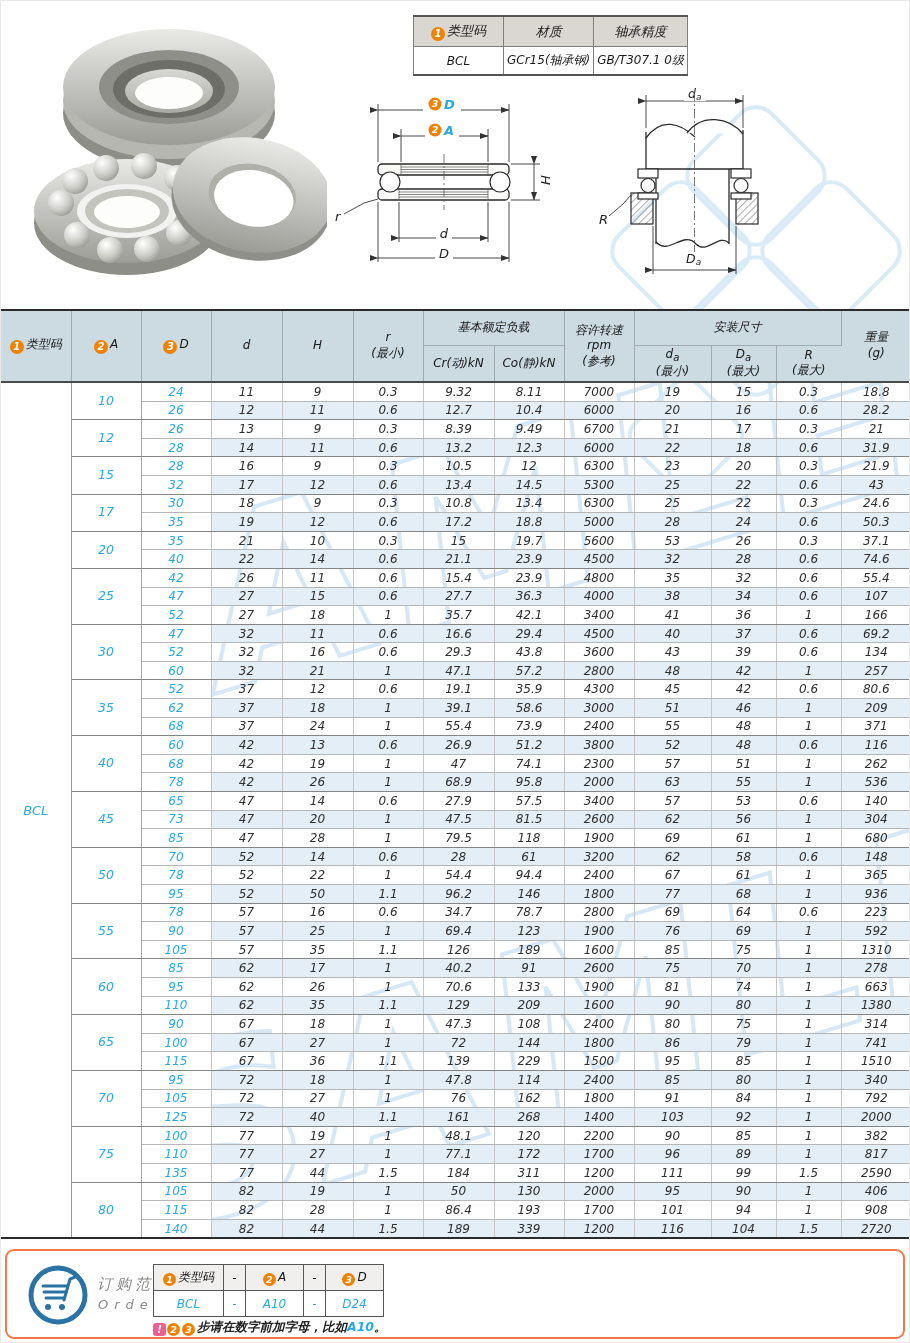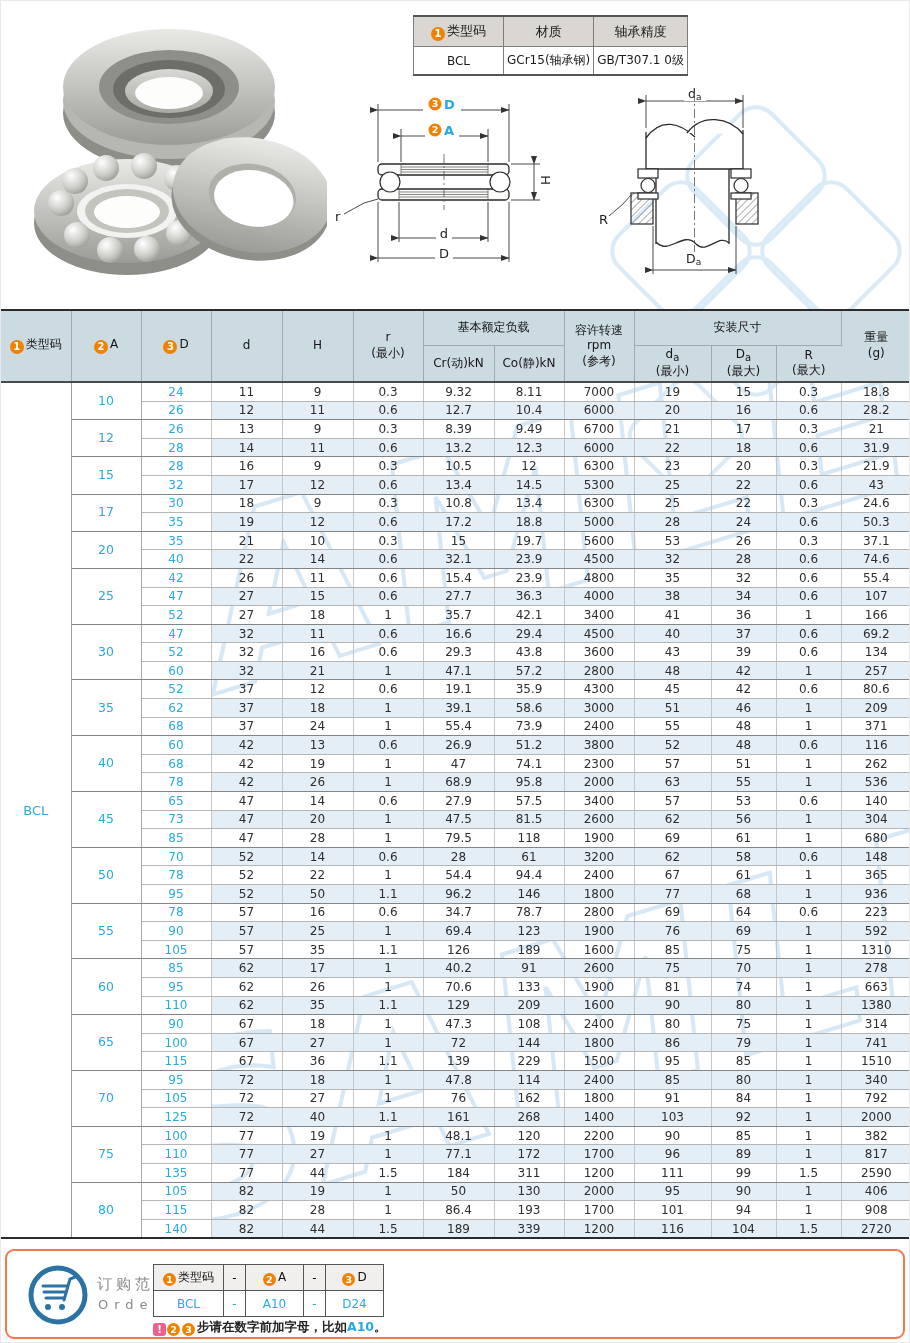--- a/index.html
+++ b/index.html
@@ -1,18 +1,18 @@
 <!DOCTYPE html>
 <html><head>
 <meta charset="utf-8">
 <style>
   html,body{margin:0;padding:0;background:#fff;}
   .page{position:relative;width:910px;height:1343px;background:#fff;overflow:hidden;
         font-family:"DejaVu Sans","Liberation Sans",sans-serif;border:1px solid #e8e8e8;box-sizing:border-box;}
-  .layer{position:absolute;inset:0;z-index:1;}
+  .layer{position:absolute;inset:0;z-index:1;font-style:italic;}
   .wm{position:absolute;inset:0;z-index:0;pointer-events:none;}
 
   
   .badge{display:inline-block;width:14px;height:14px;border-radius:50%;background:#f18101;color:#fff;
          font-size:10px;line-height:14px;text-align:center;font-weight:bold;vertical-align:-2px;margin-right:2px;}
   .badge.sm{width:13px;height:13px;line-height:13px;font-size:9.5px;}
   .excl{display:inline-block;width:13px;height:13px;border-radius:3px;background:#ee5f8e;color:#fff;
         font-size:10px;line-height:13px;text-align:center;font-weight:bold;vertical-align:-2px;margin-right:1px;}
   .blue{color:#29a9e1;}
 
@@ -438,21 +438,21 @@
             <td>53</td>
             <td>26</td>
             <td>0.3</td>
             <td>37.1</td>
           </tr>
           <tr>
             <td class="dcol grp-end">40</td>
             <td class="stripe grp-end">22</td>
             <td class="stripe grp-end">14</td>
             <td class="stripe grp-end">0.6</td>
-            <td class="stripe grp-end">32.1</td>
+            <td class="stripe grp-end">21.1</td>
             <td class="stripe grp-end">23.9</td>
             <td class="stripe grp-end">4500</td>
             <td class="stripe grp-end">32</td>
             <td class="stripe grp-end">28</td>
             <td class="stripe grp-end">0.6</td>
             <td class="stripe grp-end">74.6</td>
           </tr>
           <tr>
             <td rowspan="3" class="a-cell">25</td>
             <td class="dcol">42</td>

